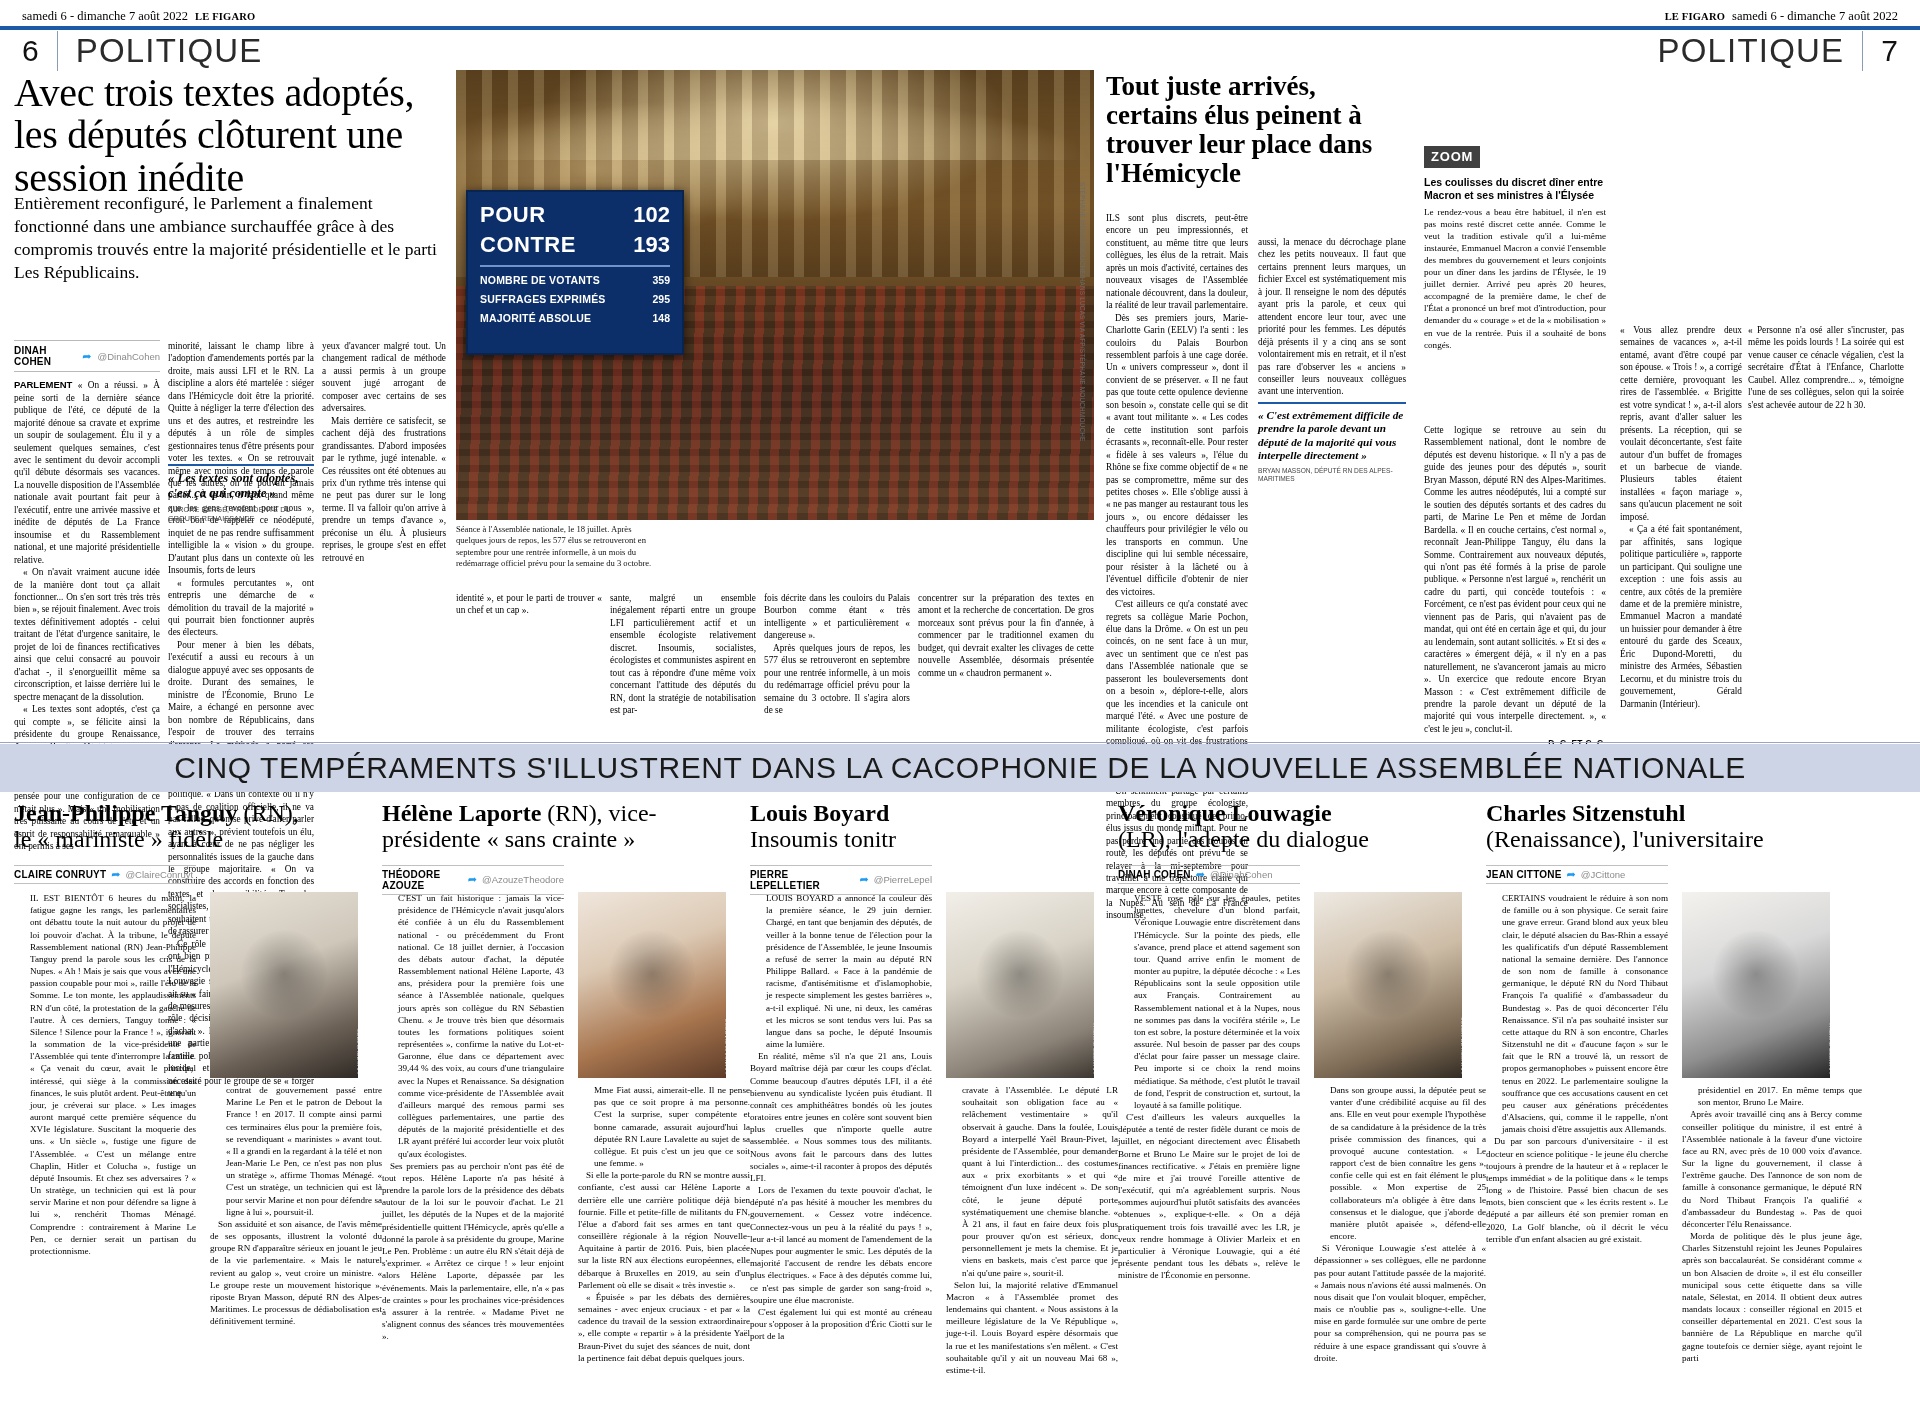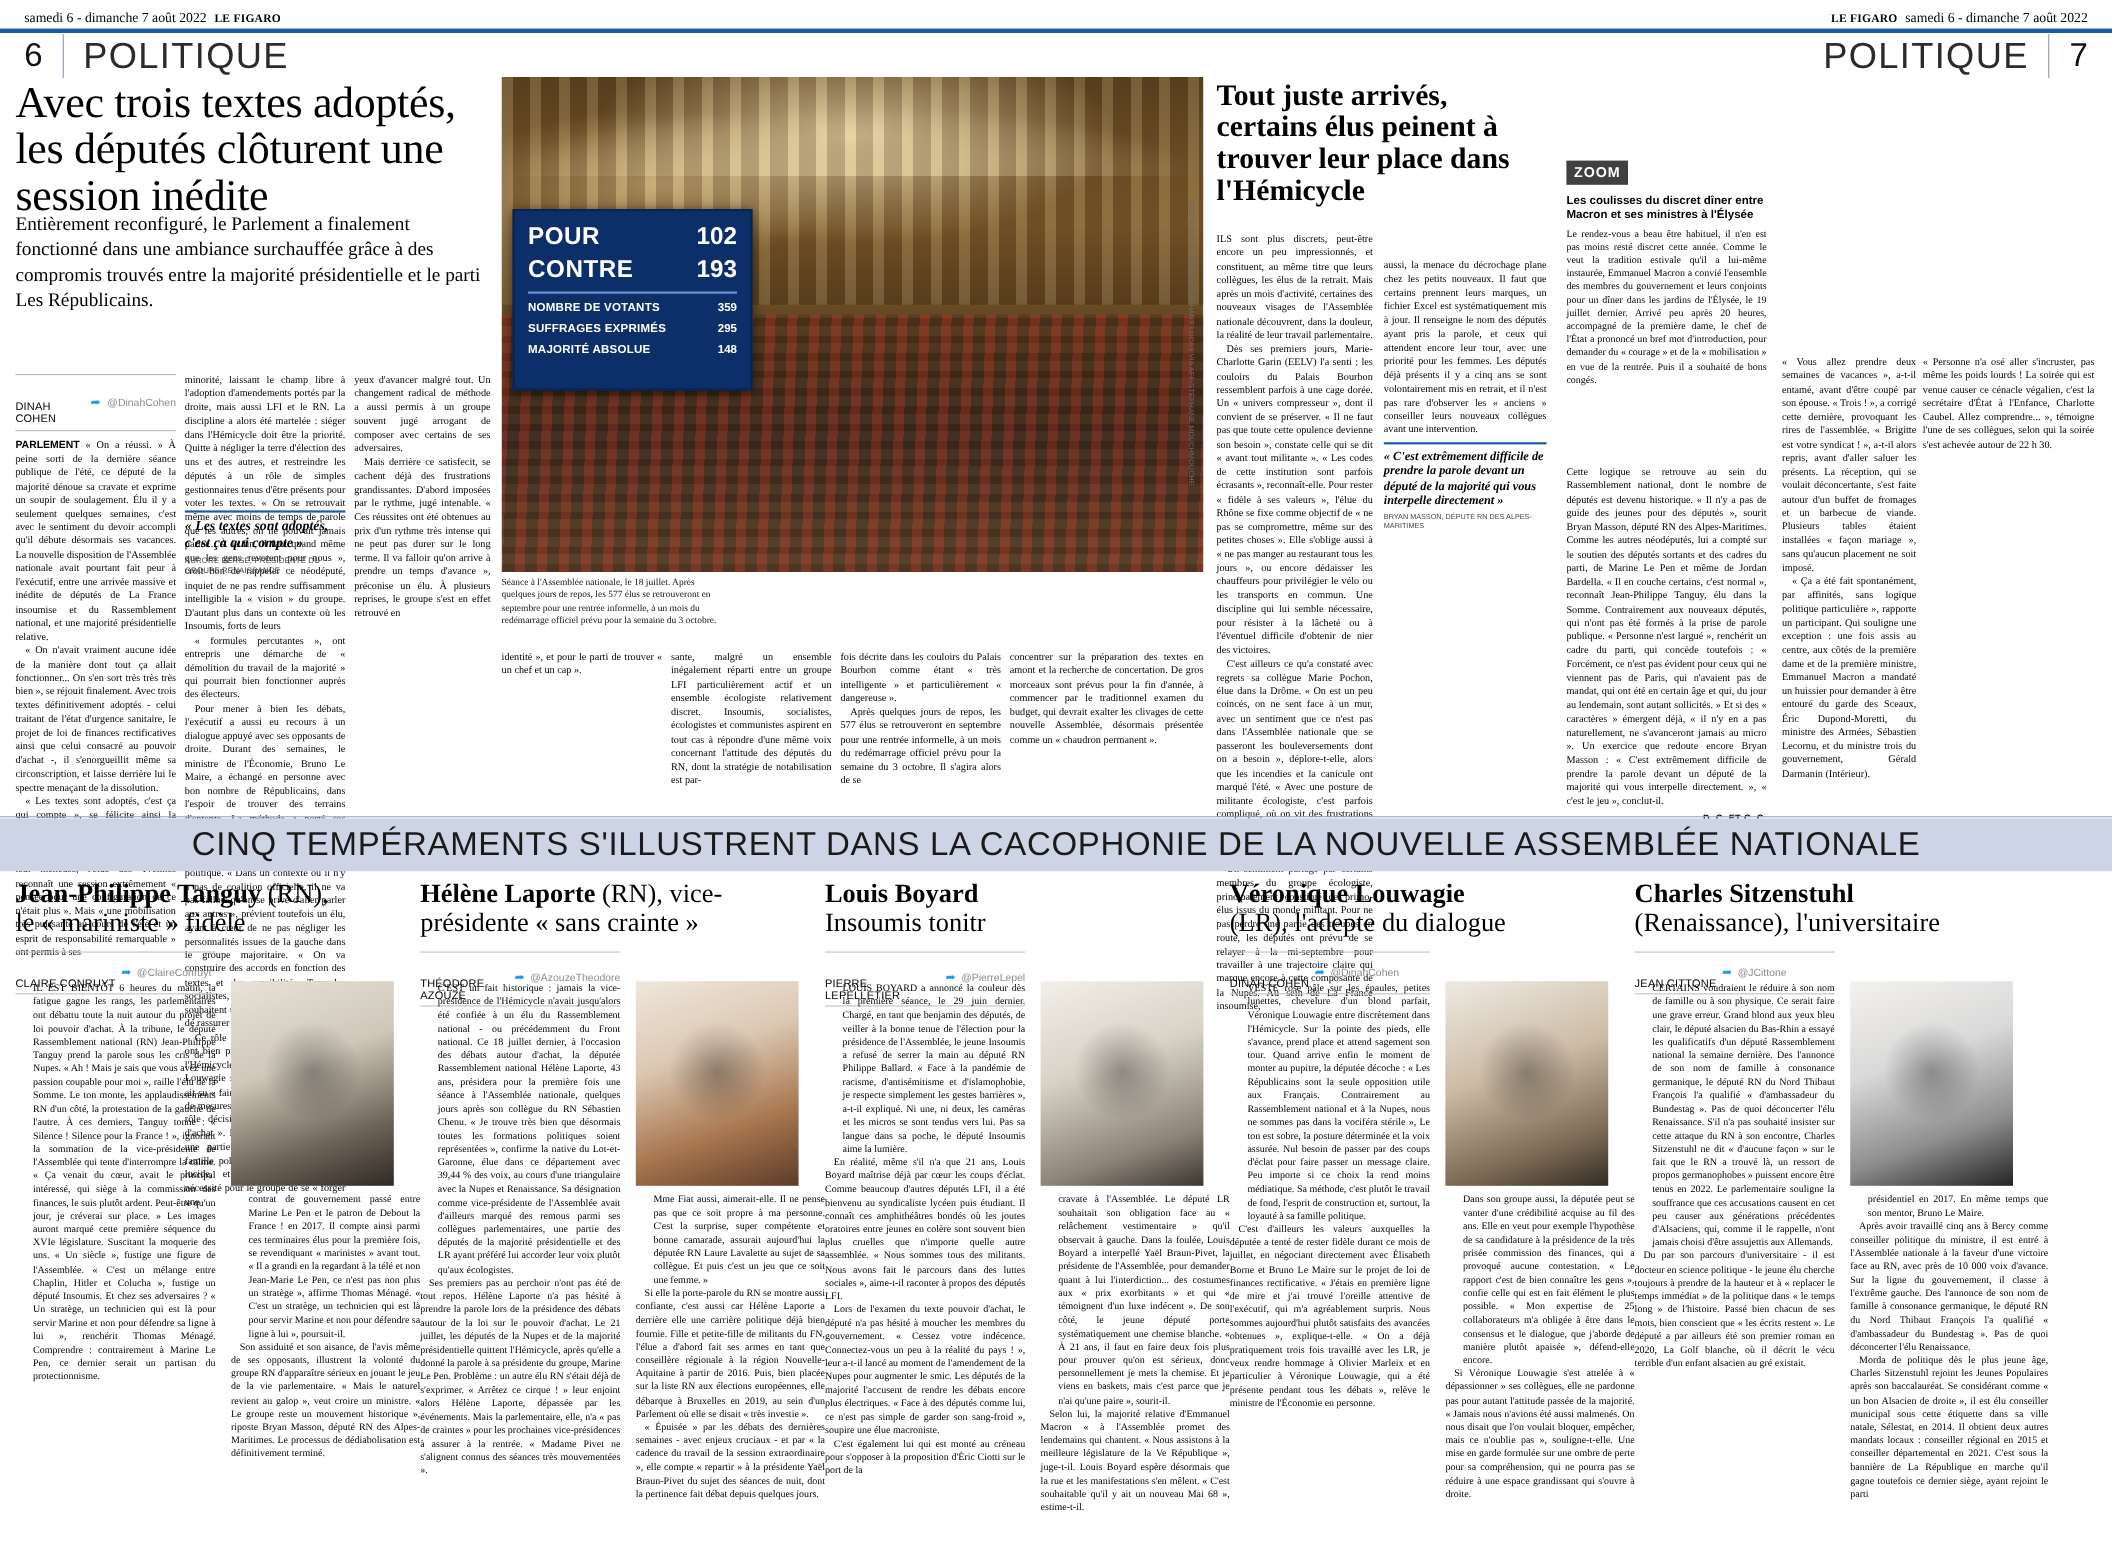--- a/index.html
+++ b/index.html
@@ -37,21 +37,21 @@
   .lead-head {
     position: absolute; left: 14px; top: 0; width: 432px;
     font-size: 40px; line-height: 1.06; font-weight: normal; letter-spacing: -0.3px;
   }
   .lead-standfirst {
     position: absolute; left: 14px; top: 120px; width: 432px;
     font-size: 17.5px; line-height: 1.32;
   }
   .byline-rule { border-top: 1px solid #b9b9b9; border-bottom: 1px solid #b9b9b9;
     padding: 4px 0 4px 0; display:flex; align-items:center; gap:6px; }
-  .byline-name { font-family:"Liberation Sans",sans-serif; font-weight:normal; font-size: 10px; letter-spacing:.2px;margin-top:20px; }
+  .byline-name { font-family:"Liberation Sans",sans-serif; font-weight:bold; font-size: 10px; letter-spacing:.2px; }
   .tw { color:#1d9bf0; font-size: 11px; line-height: 1; }
   .byline-handle { font-family:"Liberation Sans",sans-serif; font-size: 9.5px; color:#8b8b8b; }
 
   .col { font-size: 9.3px; line-height: 1.34; text-align: justify; hyphens: auto; }
   .col p { text-indent: 9px; margin: 0; }
   .col p.first { text-indent: 0; }
   .kicker { font-family:"Liberation Sans",sans-serif; font-weight:bold; font-size:9.5px; }
 
   .c1 { position:absolute; left:14px; top:268px; width:146px; }
   .c2 { position:absolute; left:168px; top:268px; width:146px; }

